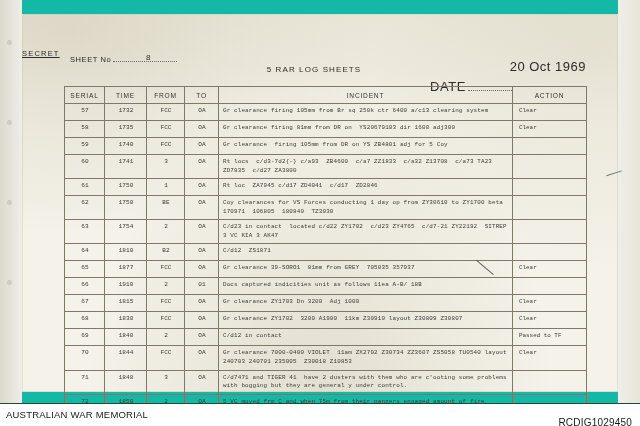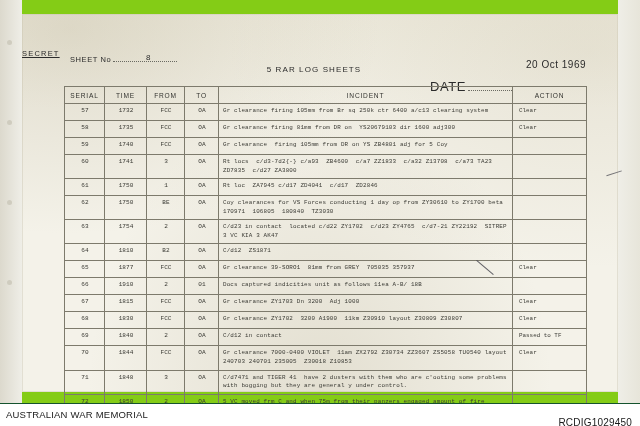--- a/index.html
+++ b/index.html
@@ -14,21 +14,21 @@
     overflow: hidden;
     position: relative;
   }
 
   
   .scan {
     position: absolute;
     left: 0; top: 0;
     width: 640px;
     height: 404px;
-    background: #84cc16;
+    background: #14b8a6;
     overflow: hidden;
   }
   .paper {
     position: absolute;
     left: 22px;
     top: 14px;
     width: 596px;
     height: 378px;
     background: #f4f2e9;
     box-shadow: 0 0 0 1px #e2dfd2 inset;
@@ -116,21 +116,21 @@
   }
   .date-lbl {
     position: absolute;
     right: 104px; top: 65px;
     font-size: 13px;
     letter-spacing: 0.6px;
   }
   .date-val {
     position: absolute;
     right: 32px; top: 45px;
-    font-size: 10px;
+    font-size: 13px;
     letter-spacing: 0.5px;
     margin-left: 16px;
   }
 
   
   .tbl {
     position: absolute;
     left: 42px;
     top: 72px;
     width: 522px;

